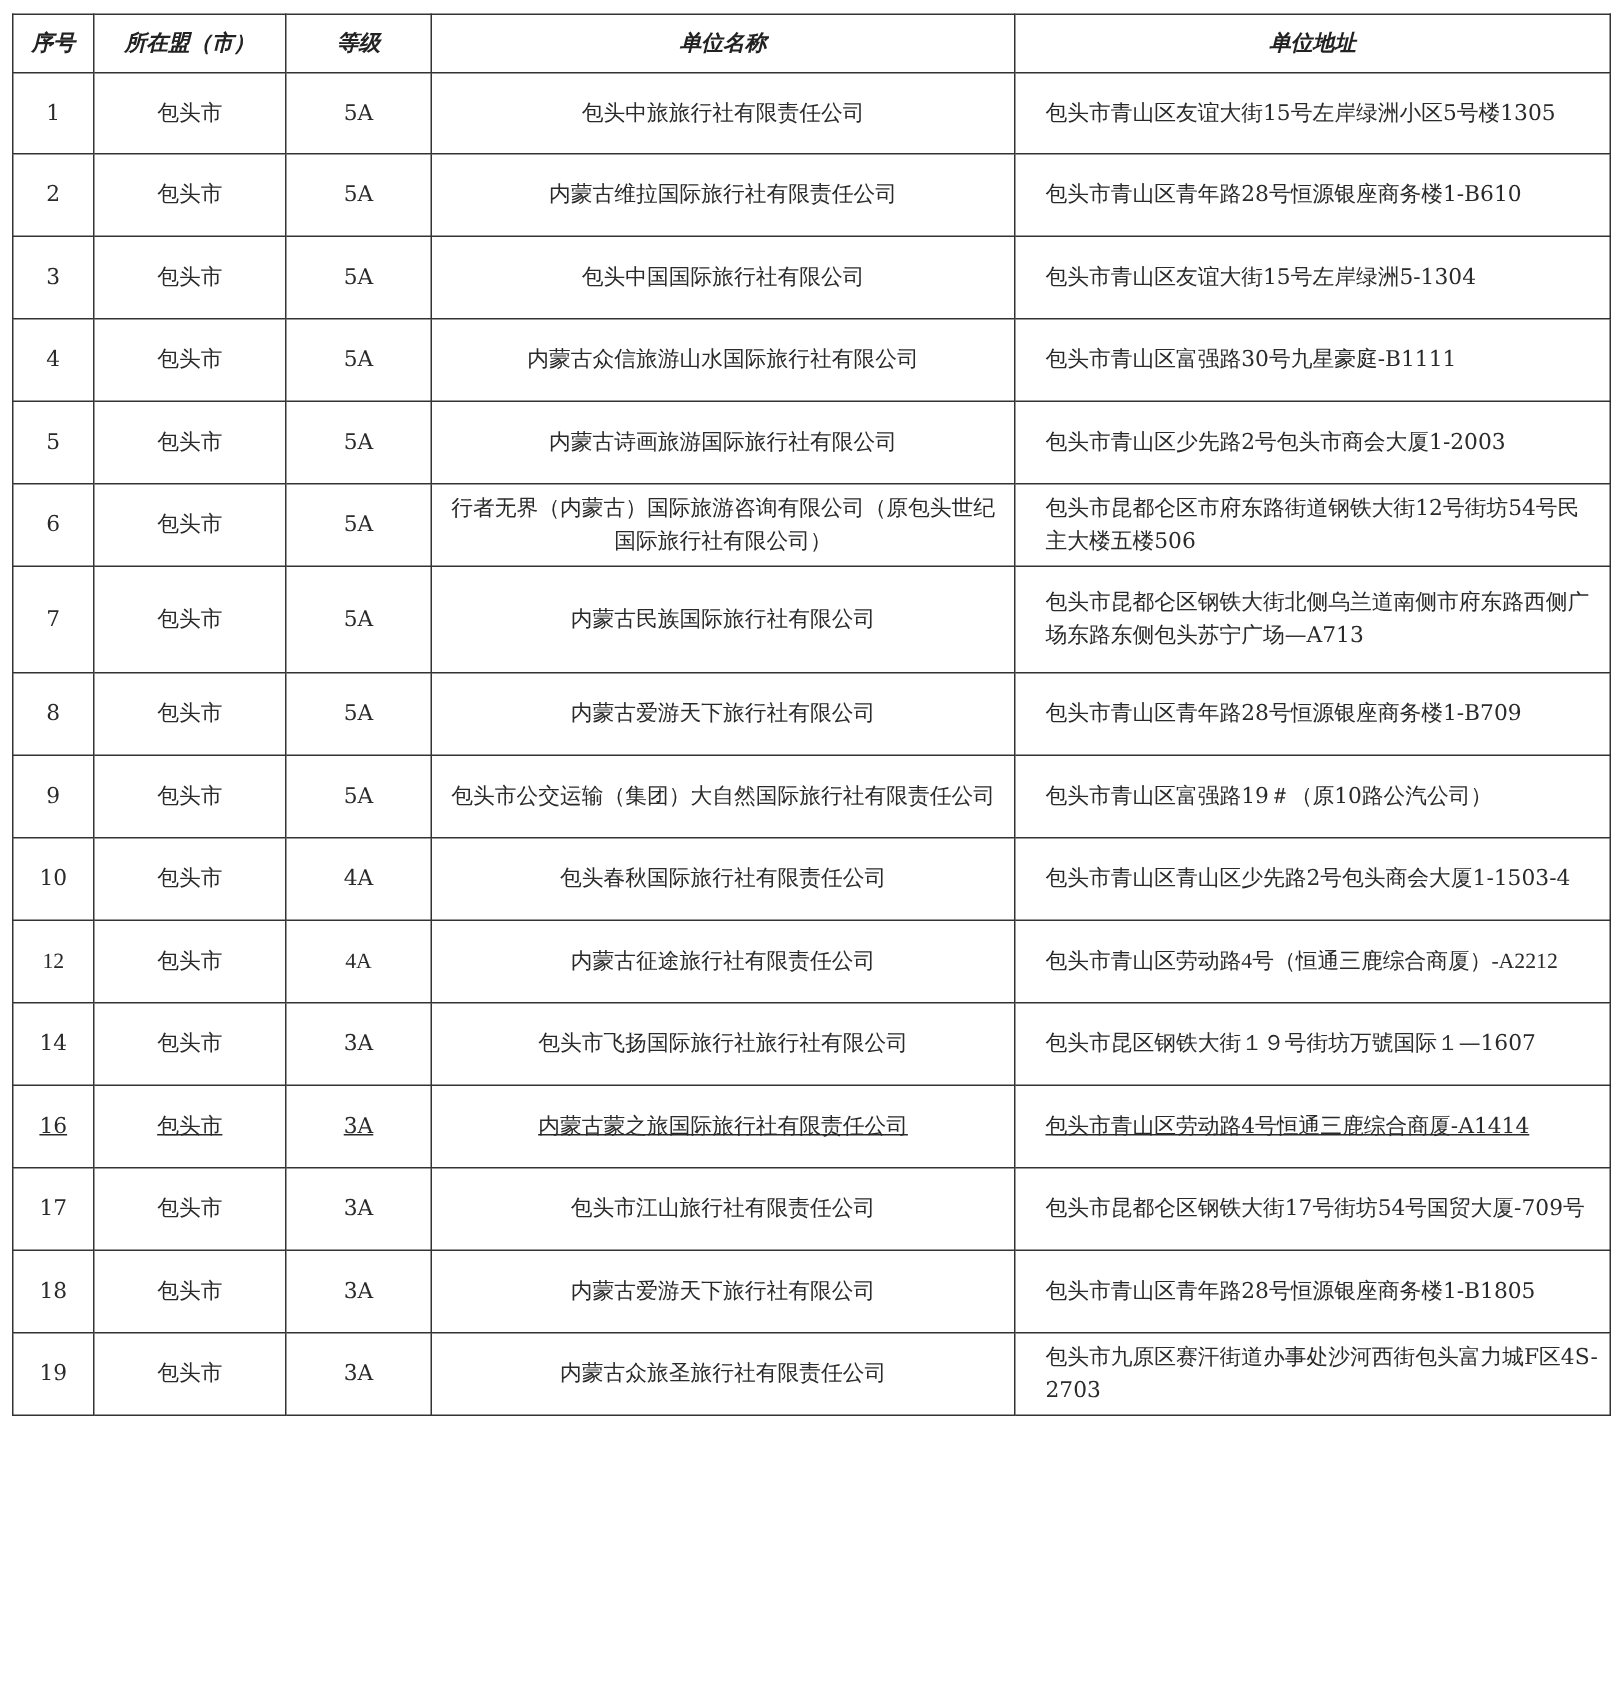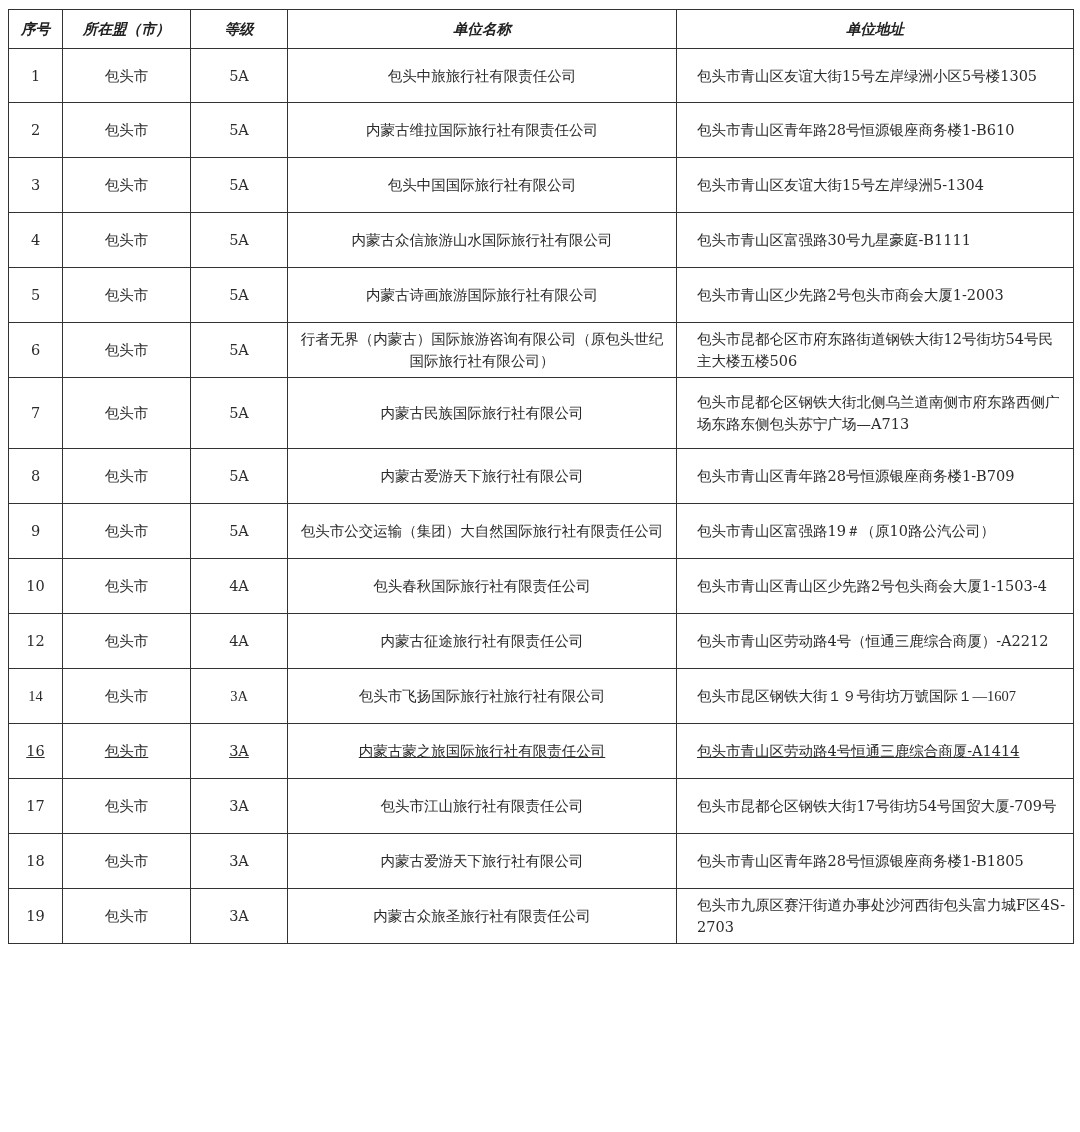--- a/index.html
+++ b/index.html
@@ -98,28 +98,28 @@
         <td class="c">包头市公交运输（集团）大自然国际旅行社有限责任公司</td>
         <td class="l">包头市青山区富强路19＃（原10路公汽公司）</td>
       </tr>
       <tr style="height: 55px;">
         <td class="c">10</td>
         <td class="c">包头市</td>
         <td class="c">4A</td>
         <td class="c">包头春秋国际旅行社有限责任公司</td>
         <td class="l">包头市青山区青山区少先路2号包头商会大厦1-1503-4</td>
       </tr>
-      <tr style="height: 55px;">
+      <tr style="height: 55px; font-family: Liberation Serif, serif;">
         <td class="c">12</td>
         <td class="c">包头市</td>
         <td class="c">4A</td>
         <td class="c">内蒙古征途旅行社有限责任公司</td>
         <td class="l">包头市青山区劳动路4号（恒通三鹿综合商厦）-A2212</td>
       </tr>
-      <tr style="height: 55px; font-family: Liberation Serif, serif;">
+      <tr style="height: 55px;">
         <td class="c">14</td>
         <td class="c">包头市</td>
         <td class="c">3A</td>
         <td class="c">包头市飞扬国际旅行社旅行社有限公司</td>
         <td class="l">包头市昆区钢铁大街１９号街坊万號国际１—1607</td>
       </tr>
       <tr style="height: 55px; text-decoration: underline;">
         <td class="c">16</td>
         <td class="c">包头市</td>
         <td class="c">3A</td>

